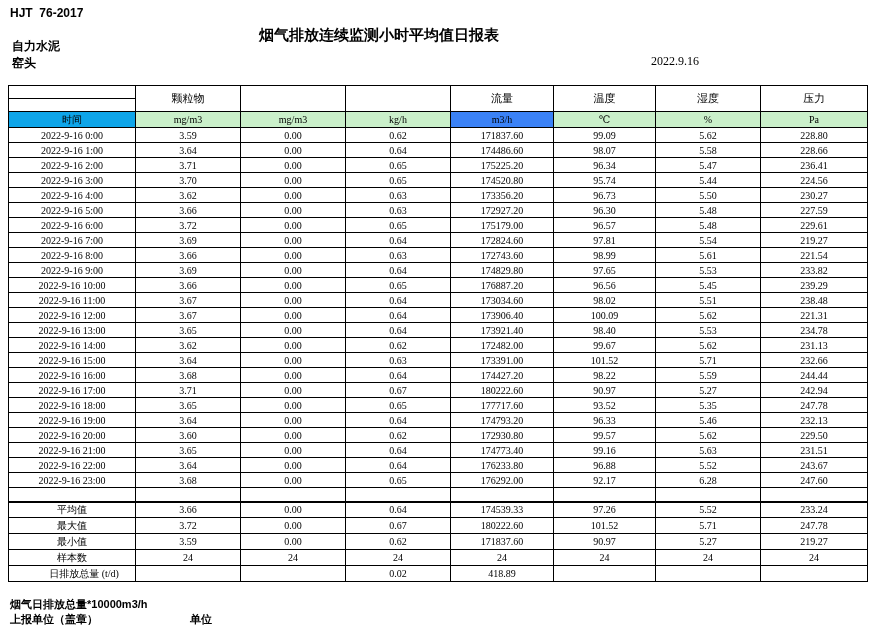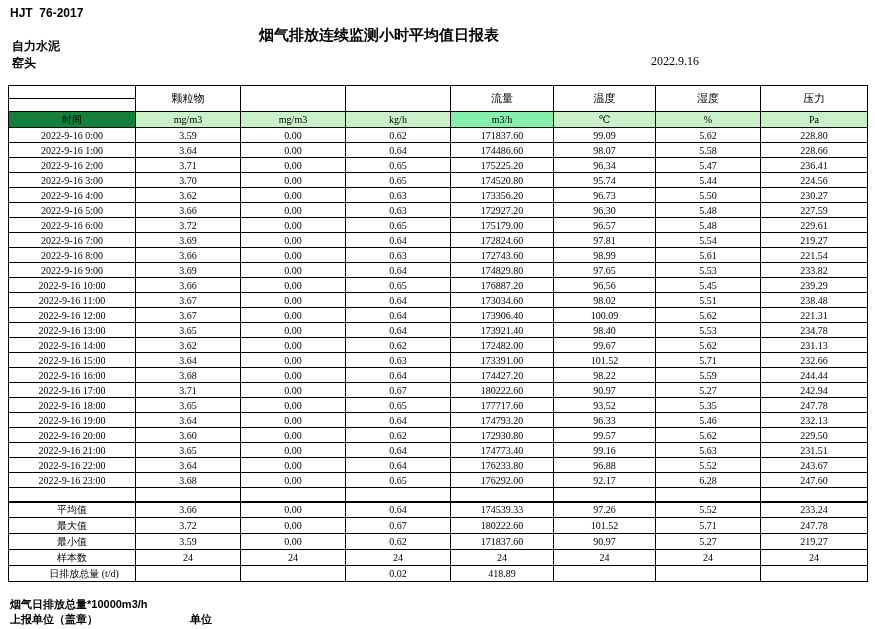--- a/index.html
+++ b/index.html
@@ -68,25 +68,25 @@
         </td>
         <td>颗粒物</td>
         <td></td>
         <td></td>
         <td>流量</td>
         <td>温度</td>
         <td>湿度</td>
         <td>压力</td>
       </tr>
       <tr class="units">
-        <td style="background: #15803d;">时间</td>
+        <td style="background: #0ea5e9;">时间</td>
         <td style="background: rgb(202, 240, 202);">mg/m3</td>
         <td style="background: rgb(202, 240, 202);">mg/m3</td>
         <td style="background: rgb(202, 240, 202);">kg/h</td>
-        <td style="background: #86efac;">m3/h</td>
+        <td style="background: #3b82f6;">m3/h</td>
         <td style="background: rgb(202, 240, 202);">℃</td>
         <td style="background: rgb(202, 240, 202);">%</td>
         <td style="background: rgb(202, 240, 202);">Pa</td>
       </tr>
     </thead>
     <tbody>
         <tr>
           <td>2022-9-16 0:00</td>
           <td>3.59</td>
           <td>0.00</td>

